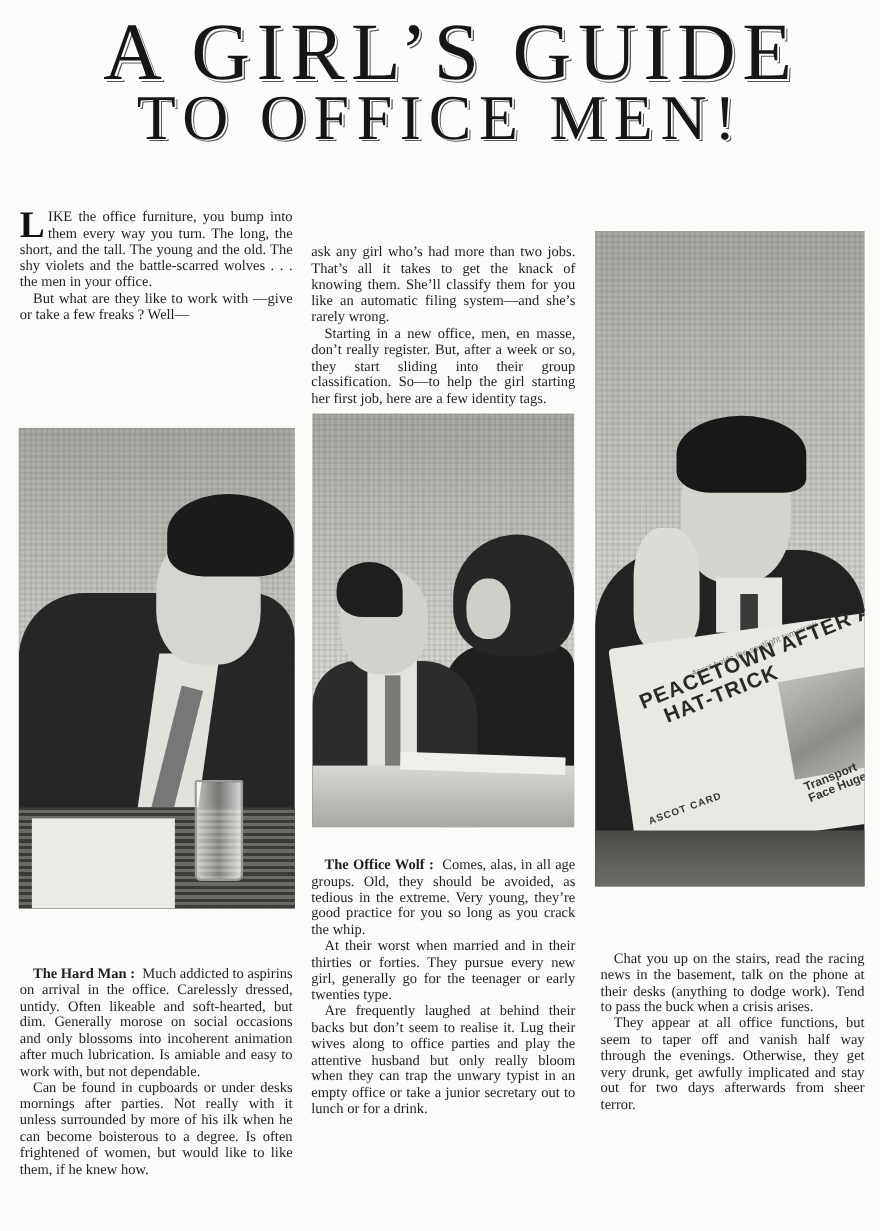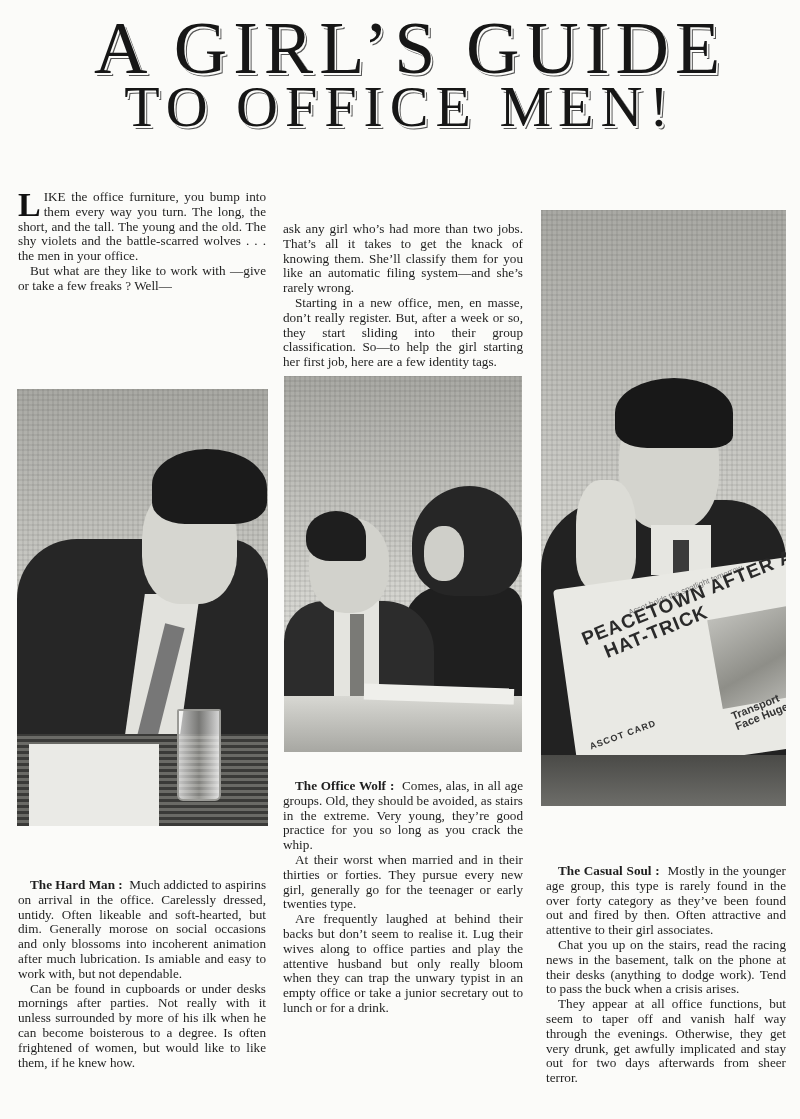--- a/index.html
+++ b/index.html
@@ -200,24 +200,23 @@
 
     <div class="shape" style="left:0;top:545px;width:245px;height:51px;background:linear-gradient(180deg,#4a4a47,#6d6d69);"></div>
   </div>
 
   <div class="col" id="hardman">
     <p><span class="term">The Hard Man :</span>&nbsp; <span>Much addicted to aspirins on arrival in the office. Carelessly dressed, untidy. Often likeable and soft-hearted, but dim. Generally morose on social occasions and only blossoms into incoherent animation after much lubrication. Is amiable and easy to work with, but not dependable.</span></p>
     <p>Can be found in cupboards or under desks mornings after parties. Not really with it unless surrounded by more of his ilk when he can become boisterous to a degree. Is often frightened of women, but would like to like them, if he knew how.</p>
   </div>
 
   <div class="col" id="wolf">
-    <p><span class="term">The Office Wolf :</span>&nbsp; <span>Comes, alas, in all age groups. Old, they should be avoided, as stairs in the extreme. Very young, they’re good practice for you so long as you crack the whip.</span></p>
+    <p><span class="term">The Office Wolf :</span>&nbsp; <span>Comes, alas, in all age groups. Old, they should be avoided, as tedious in the extreme. Very young, they’re good practice for you so long as you crack the whip.</span></p>
     <p>At their worst when married and in their thirties or forties. They pursue every new girl, generally go for the teenager or early twenties type.</p>
     <p>Are frequently laughed at behind their backs but don’t seem to realise it. Lug their wives along to office parties and play the attentive husband but only really bloom when they can trap the unwary typist in an empty office or take a junior secretary out to lunch or for a drink.</p>
   </div>
 
   <div class="col" id="casual">
-    <p><span class="term">The Casual Soul :</span>&nbsp; <span>Mostly in the younger age group, this type is rarely found in the over forty category as they’ve been found out and fired by then. Often attractive and attentive to their girl associates.</span></p>
     <p>Chat you up on the stairs, read the racing news in the basement, talk on the phone at their desks (anything to dodge work). Tend to pass the buck when a crisis arises.</p>
     <p>They appear at all office functions, but seem to taper off and vanish half way through the evenings. Otherwise, they get very drunk, get awfully implicated and stay out for two days afterwards from sheer terror.</p>
   </div>
 
 </div>
 
 </body></html>

